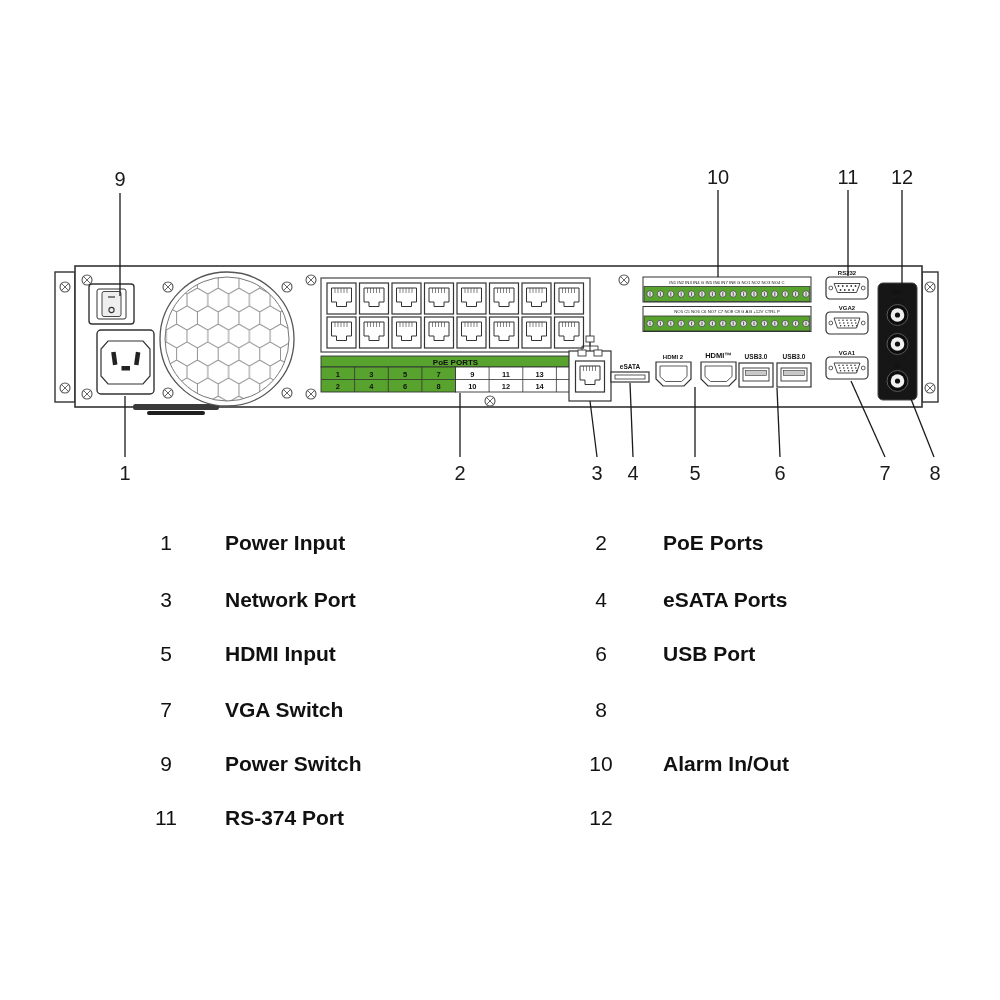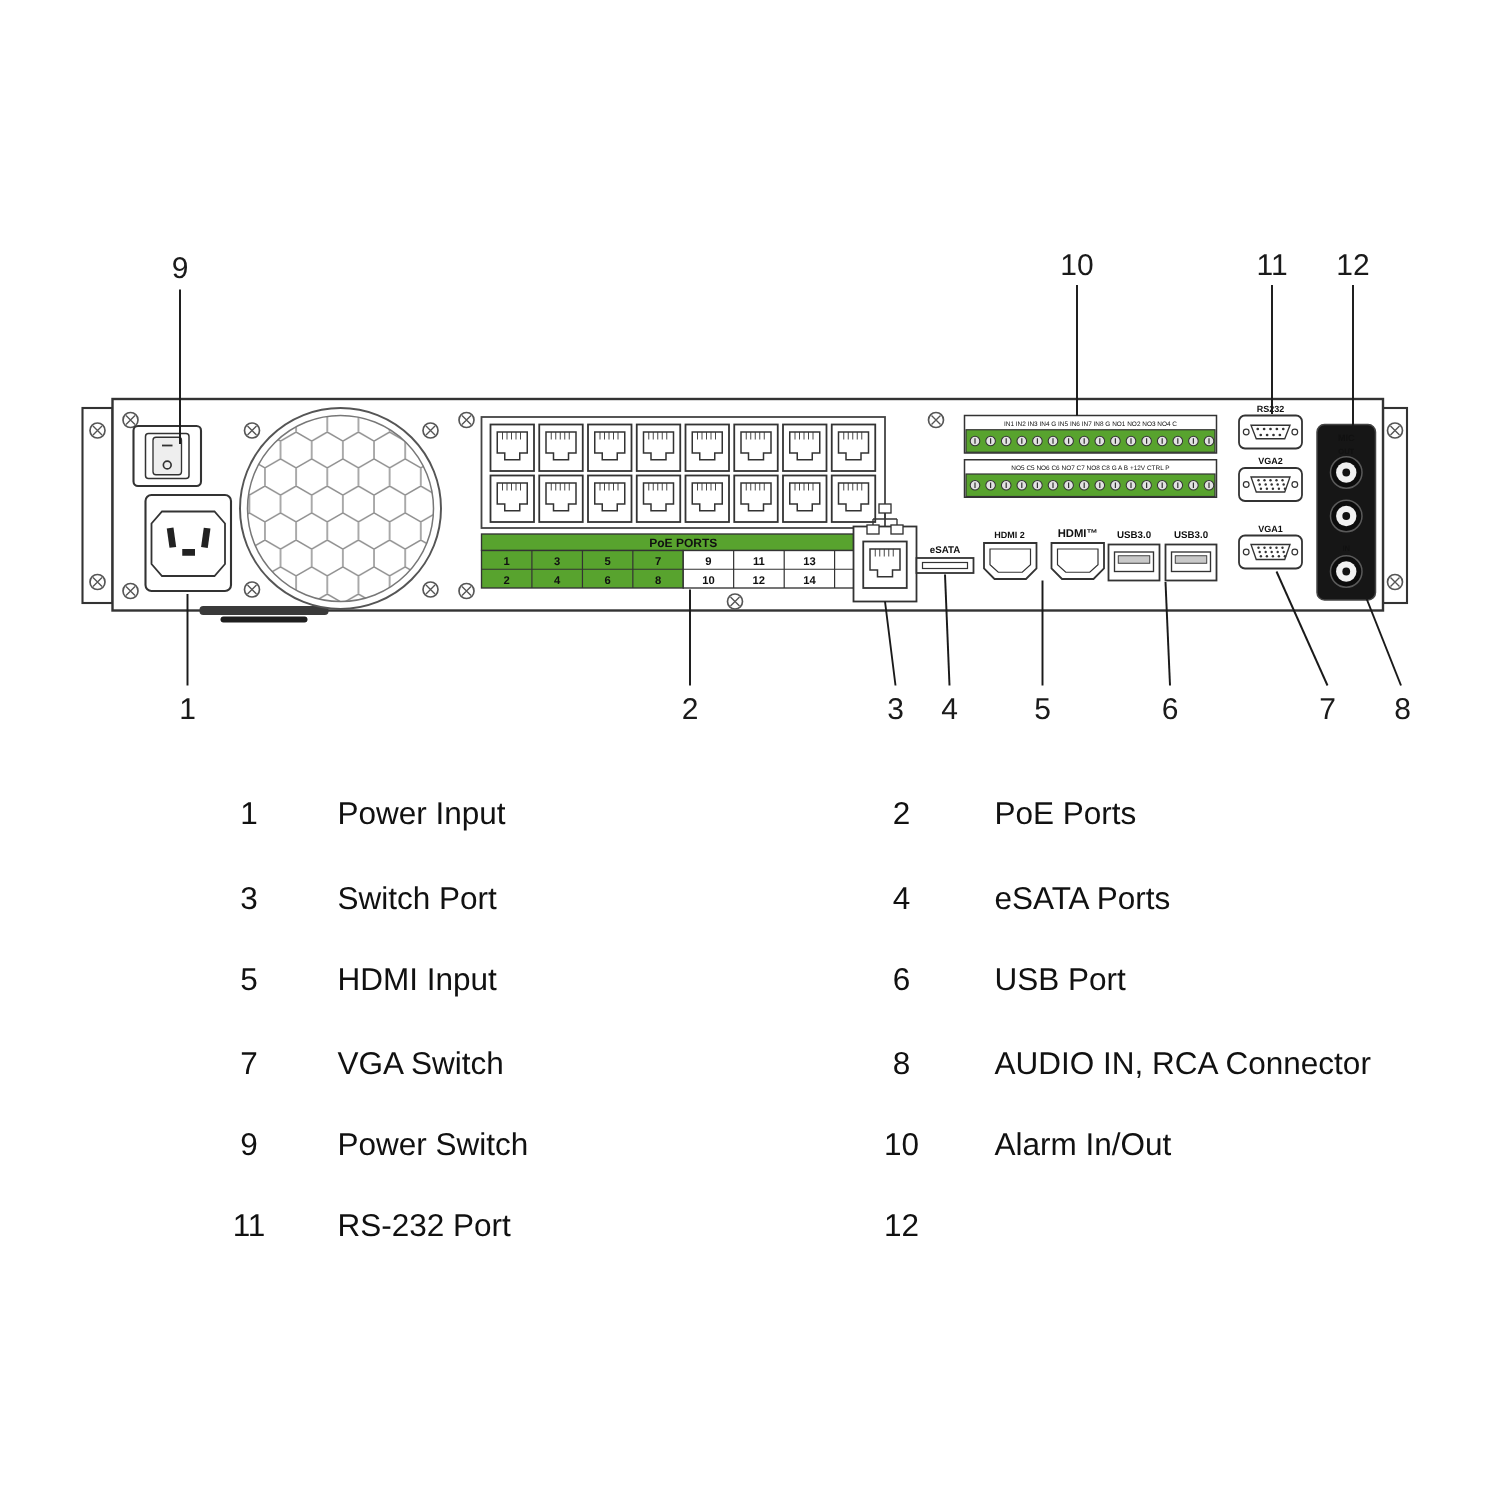--- a/index.html
+++ b/index.html
@@ -5,21 +5,21 @@
   html,body{margin:0;padding:0;background:#fff;}
   .stage{position:relative;width:1000px;height:1000px;background:#fff;
          font-family:"Liberation Sans","DejaVu Sans",sans-serif;color:#111;overflow:hidden;}
   .panel-svg{position:absolute;left:0;top:0;width:1000px;height:520px;}
   svg text{font-family:"Liberation Sans","DejaVu Sans",sans-serif;fill:#111;}
   .lab{font-weight:700;text-anchor:middle;}
   .co{position:absolute;font-size:20px;color:#1a1a1a;transform:translateX(-50%);white-space:nowrap;}
   .legend{position:absolute;left:0;top:0;width:1000px;height:1000px;}
   .legend-row{position:absolute;left:0;width:1000px;height:26px;line-height:26px;font-size:21px;}
   .ln{position:absolute;width:46px;text-align:center;}
-  .ll{position:absolute;white-space:nowrap;}
+  .ll{position:absolute;white-space:nowrap;font-weight:bold;}
   .c1n{left:143px}.c1l{left:225px}.c2n{left:578px}.c2l{left:663px}
 </style>
 </head>
 <body>
 
 <div class="stage">
 
   <svg class="panel-svg" viewBox="0 0 1000 520">
     <defs>
       <pattern id="hexp" width="20.78" height="36" patternUnits="userSpaceOnUse">
@@ -315,42 +315,41 @@
 
   <div class="legend">
     <div class="legend-row" style="top:530px">
       <span class="ln c1n">1</span>
       <span class="ll c1l">Power Input</span>
       <span class="ln c2n">2</span>
       <span class="ll c2l">PoE Ports</span>
     </div>
     <div class="legend-row" style="top:587px">
       <span class="ln c1n">3</span>
-      <span class="ll c1l">Switch Port</span>
+      <span class="ll c1l">Network Port</span>
       <span class="ln c2n">4</span>
       <span class="ll c2l">eSATA Ports</span>
     </div>
     <div class="legend-row" style="top:641px">
       <span class="ln c1n">5</span>
       <span class="ll c1l">HDMI Input</span>
       <span class="ln c2n">6</span>
       <span class="ll c2l">USB Port</span>
     </div>
     <div class="legend-row" style="top:697px">
       <span class="ln c1n">7</span>
       <span class="ll c1l">VGA Switch</span>
       <span class="ln c2n">8</span>
-      <span class="ll c2l">AUDIO IN, RCA Connector</span>
     </div>
     <div class="legend-row" style="top:751px">
       <span class="ln c1n">9</span>
       <span class="ll c1l">Power Switch</span>
       <span class="ln c2n">10</span>
       <span class="ll c2l">Alarm In/Out</span>
     </div>
     <div class="legend-row" style="top:805px">
       <span class="ln c1n">11</span>
-      <span class="ll c1l">RS-232 Port</span>
+      <span class="ll c1l">RS-374 Port</span>
       <span class="ln c2n">12</span>
     </div>
   </div>
 
 </div>
 
 </body></html>

